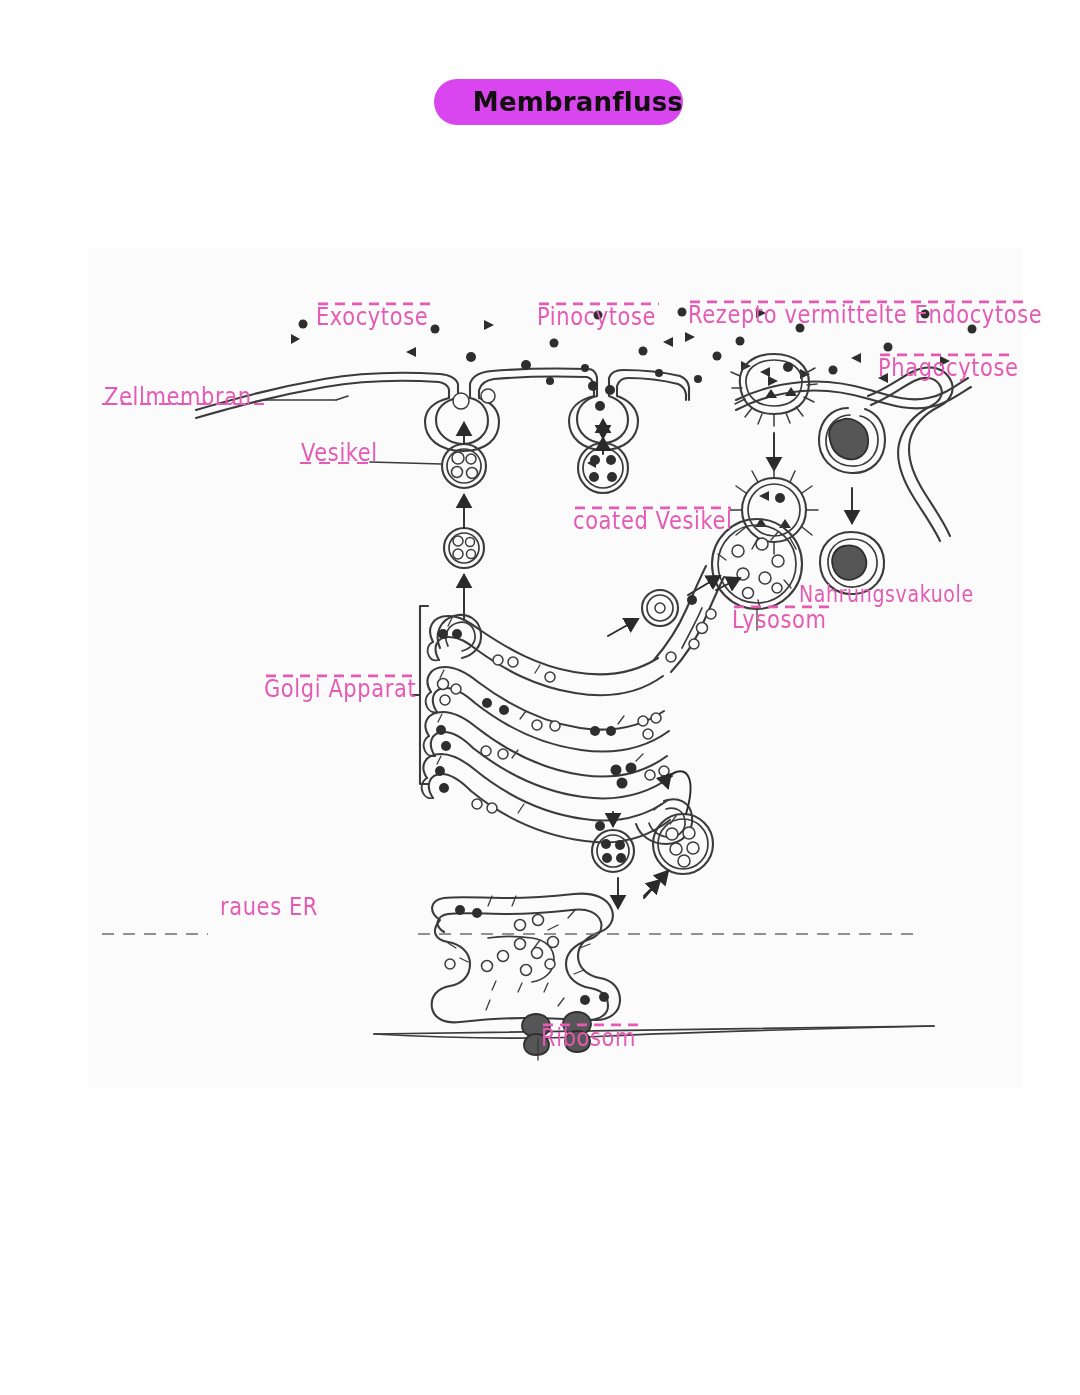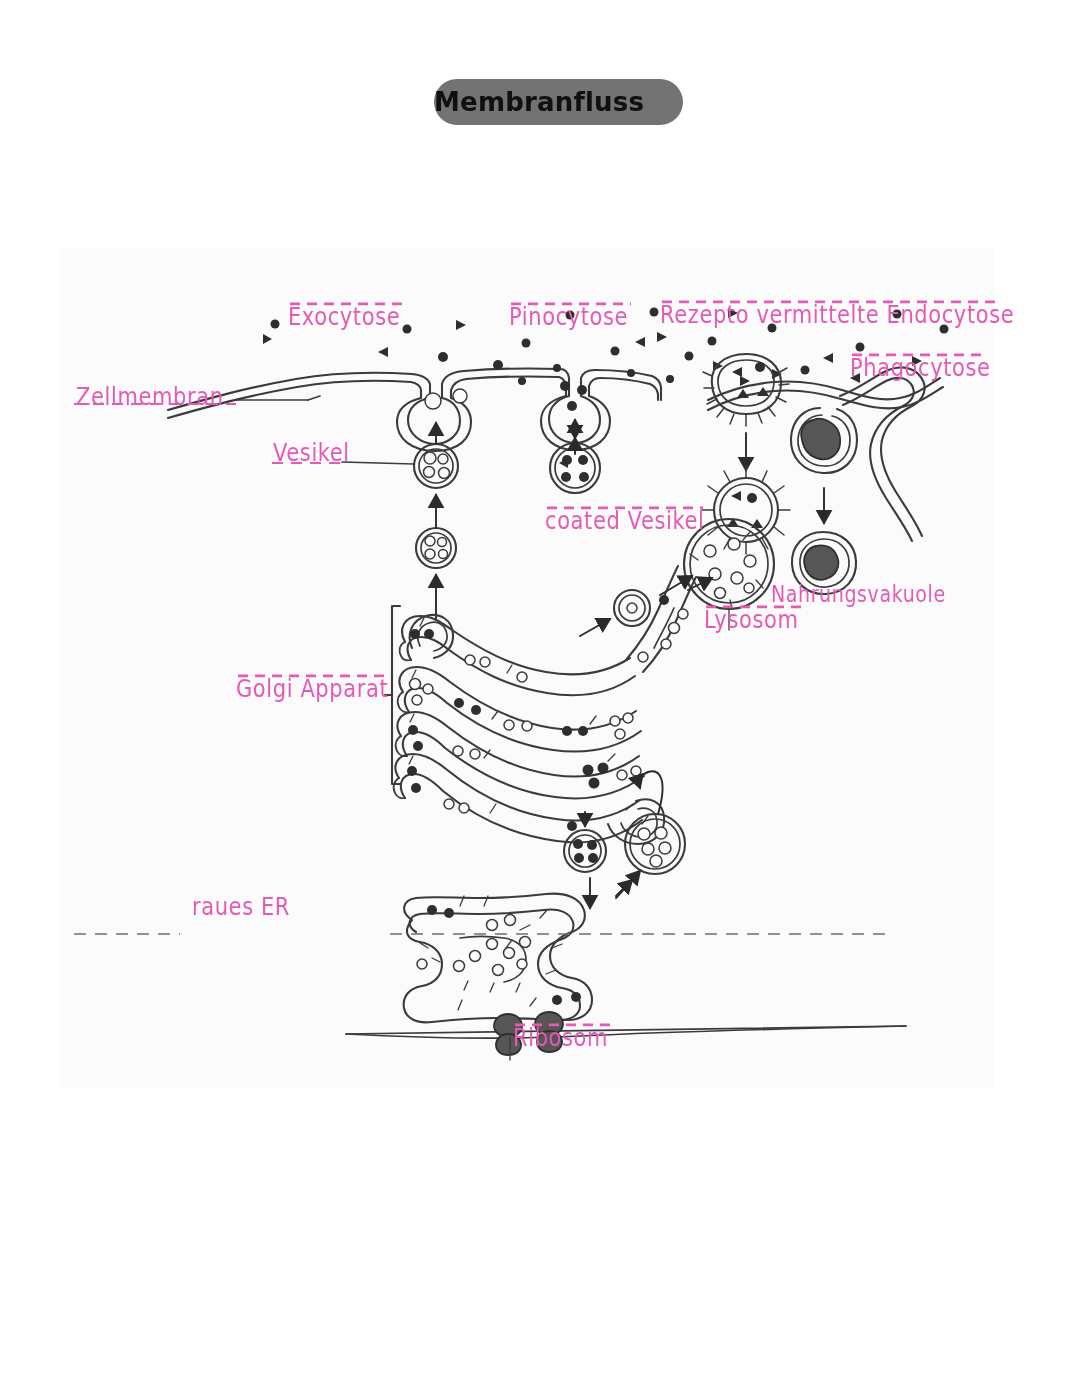--- a/index.html
+++ b/index.html
@@ -2,31 +2,31 @@
 <html><head>
 <meta charset="utf-8">
 <style>
   html,body{margin:0;padding:0;background:#ffffff;}
   body{width:1080px;height:1395px;position:relative;overflow:hidden;
        font-family:"DejaVu Sans","Liberation Sans",sans-serif;}
 
   
   #title-badge{
     position:absolute; left:434px; top:79px; width:249px; height:46px;
-    background:#737373; border-radius:24px;
-    display:flex; align-items:center; justify-content:flex-start;
+    background:#d946ef; border-radius:24px;
+    display:flex; align-items:center; justify-content:flex-end;
   }
   #title-badge span{
     font-family:"DejaVu Sans","Liberation Sans",sans-serif;
     font-weight:bold; font-size:26px; color:#12100f; letter-spacing:.2px;
   }
 
   
   #scan{
-    position:absolute; left:60px; top:248px; width:934px; height:840px;
+    position:absolute; left:88px; top:248px; width:934px; height:840px;
     background:#fbfbfb;
   }
   #scan svg{position:absolute;left:0;top:0;}
 
   .lbl{
     position:absolute;
     color:#e45ab4;
     font-family:"DejaVu Sans","Liberation Sans",sans-serif;
     font-size:21px;
     white-space:nowrap;

